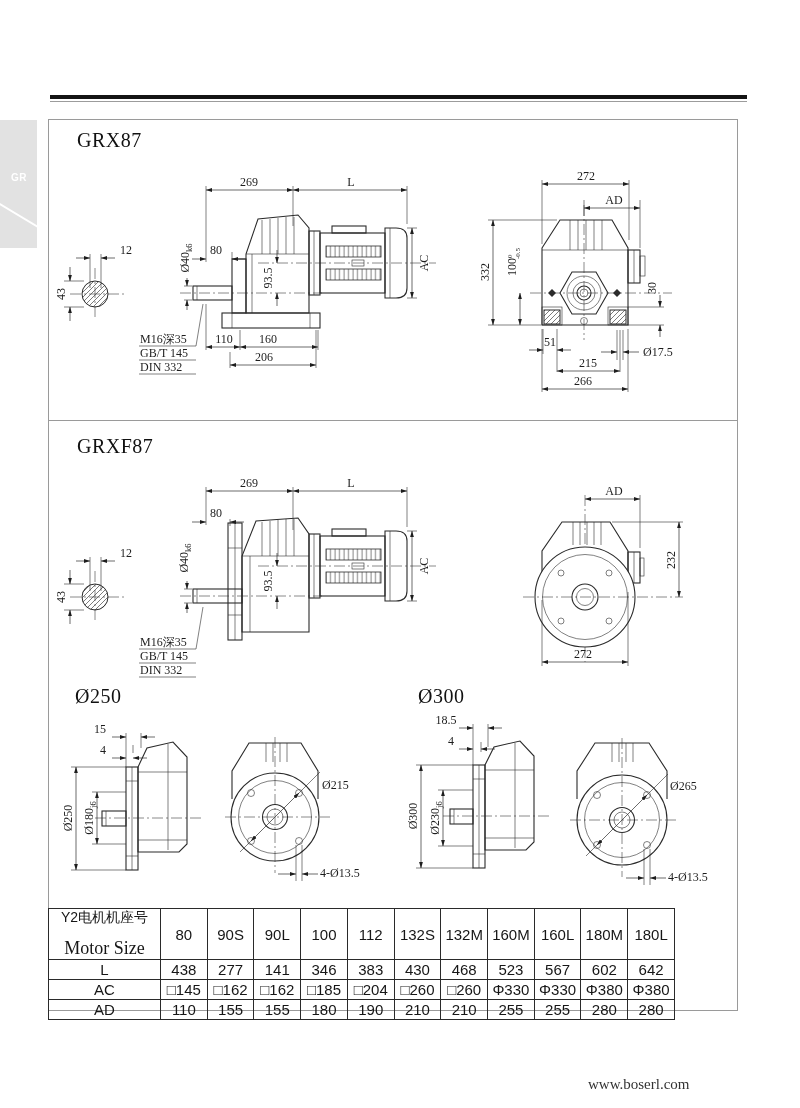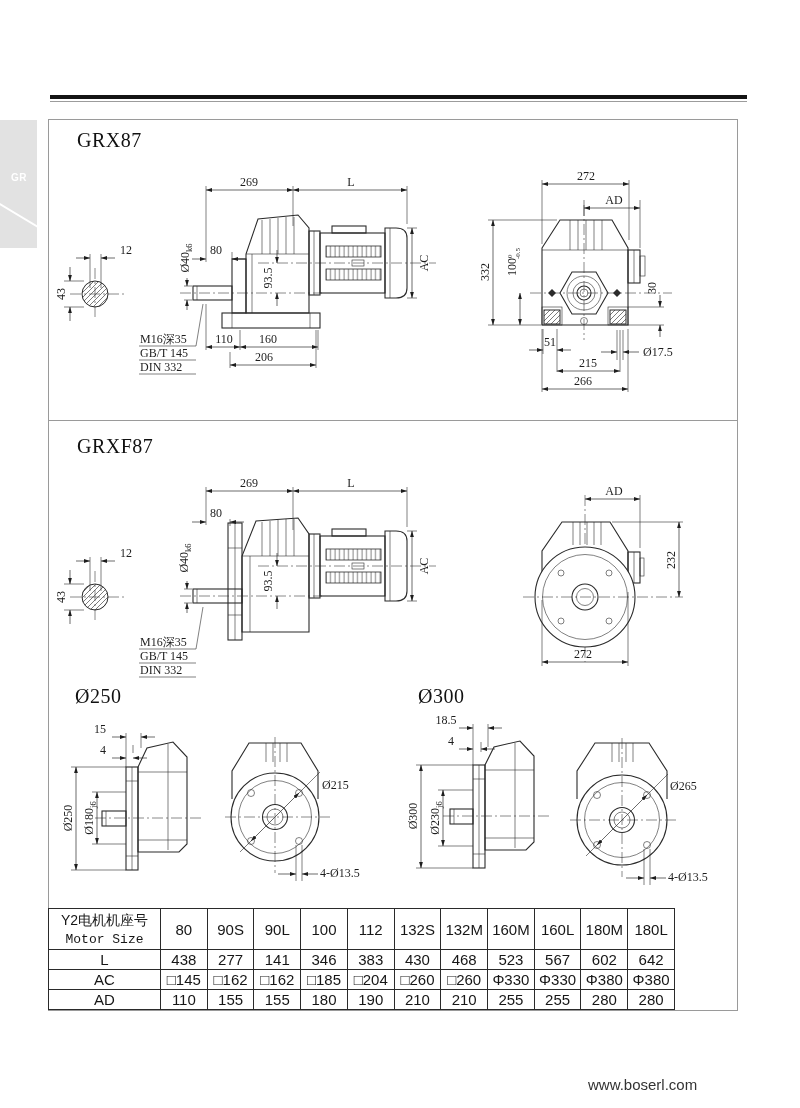--- a/index.html
+++ b/index.html
@@ -29,22 +29,22 @@
   text.d{font-family:"Liberation Serif",serif;font-size:12px;fill:#1d1d1d;}
   text.t{font-family:"Liberation Serif",serif;font-size:20px;fill:#111;letter-spacing:.5px;}
   
   #size-table{left:48px;top:908px;width:627px;border-collapse:collapse;table-layout:fixed;
        font-family:"Liberation Sans",sans-serif;color:#161616;}
   #size-table th,#size-table td{border:1px solid #2a2a2a;text-align:center;padding:0;
        font-weight:normal;font-size:15px;overflow:hidden;white-space:nowrap;}
   #size-table .hrow th{height:40px;}
   #size-table .drow td{height:19px;}
   #size-table th.hc{font-size:14px;}
-  #size-table th.hc .en{font-family:Liberation Mono, monospace;font-size:13px;margin-top:2px;}
-  #footer-url{left:588px;top:1076px;font-family:Liberation Sans, sans-serif;
+  #size-table th.hc .en{font-family:Liberation Serif, serif;font-size:18px;margin-top:11px;}
+  #footer-url{left:588px;top:1076px;font-family:Liberation Serif, serif;
        font-size:15px;color:#333;}
 </style>
 </head>
 <body>
 
 <svg width="0" height="0" style="position:absolute">
   <defs>
     <marker id="arr" viewBox="0 0 10 6" refX="9.5" refY="3" markerWidth="9" markerHeight="5.5" orient="auto-start-reverse">
         <path d="M0,0L10,3L0,6Z" fill="#1d1d1d"></path>
       </marker>

